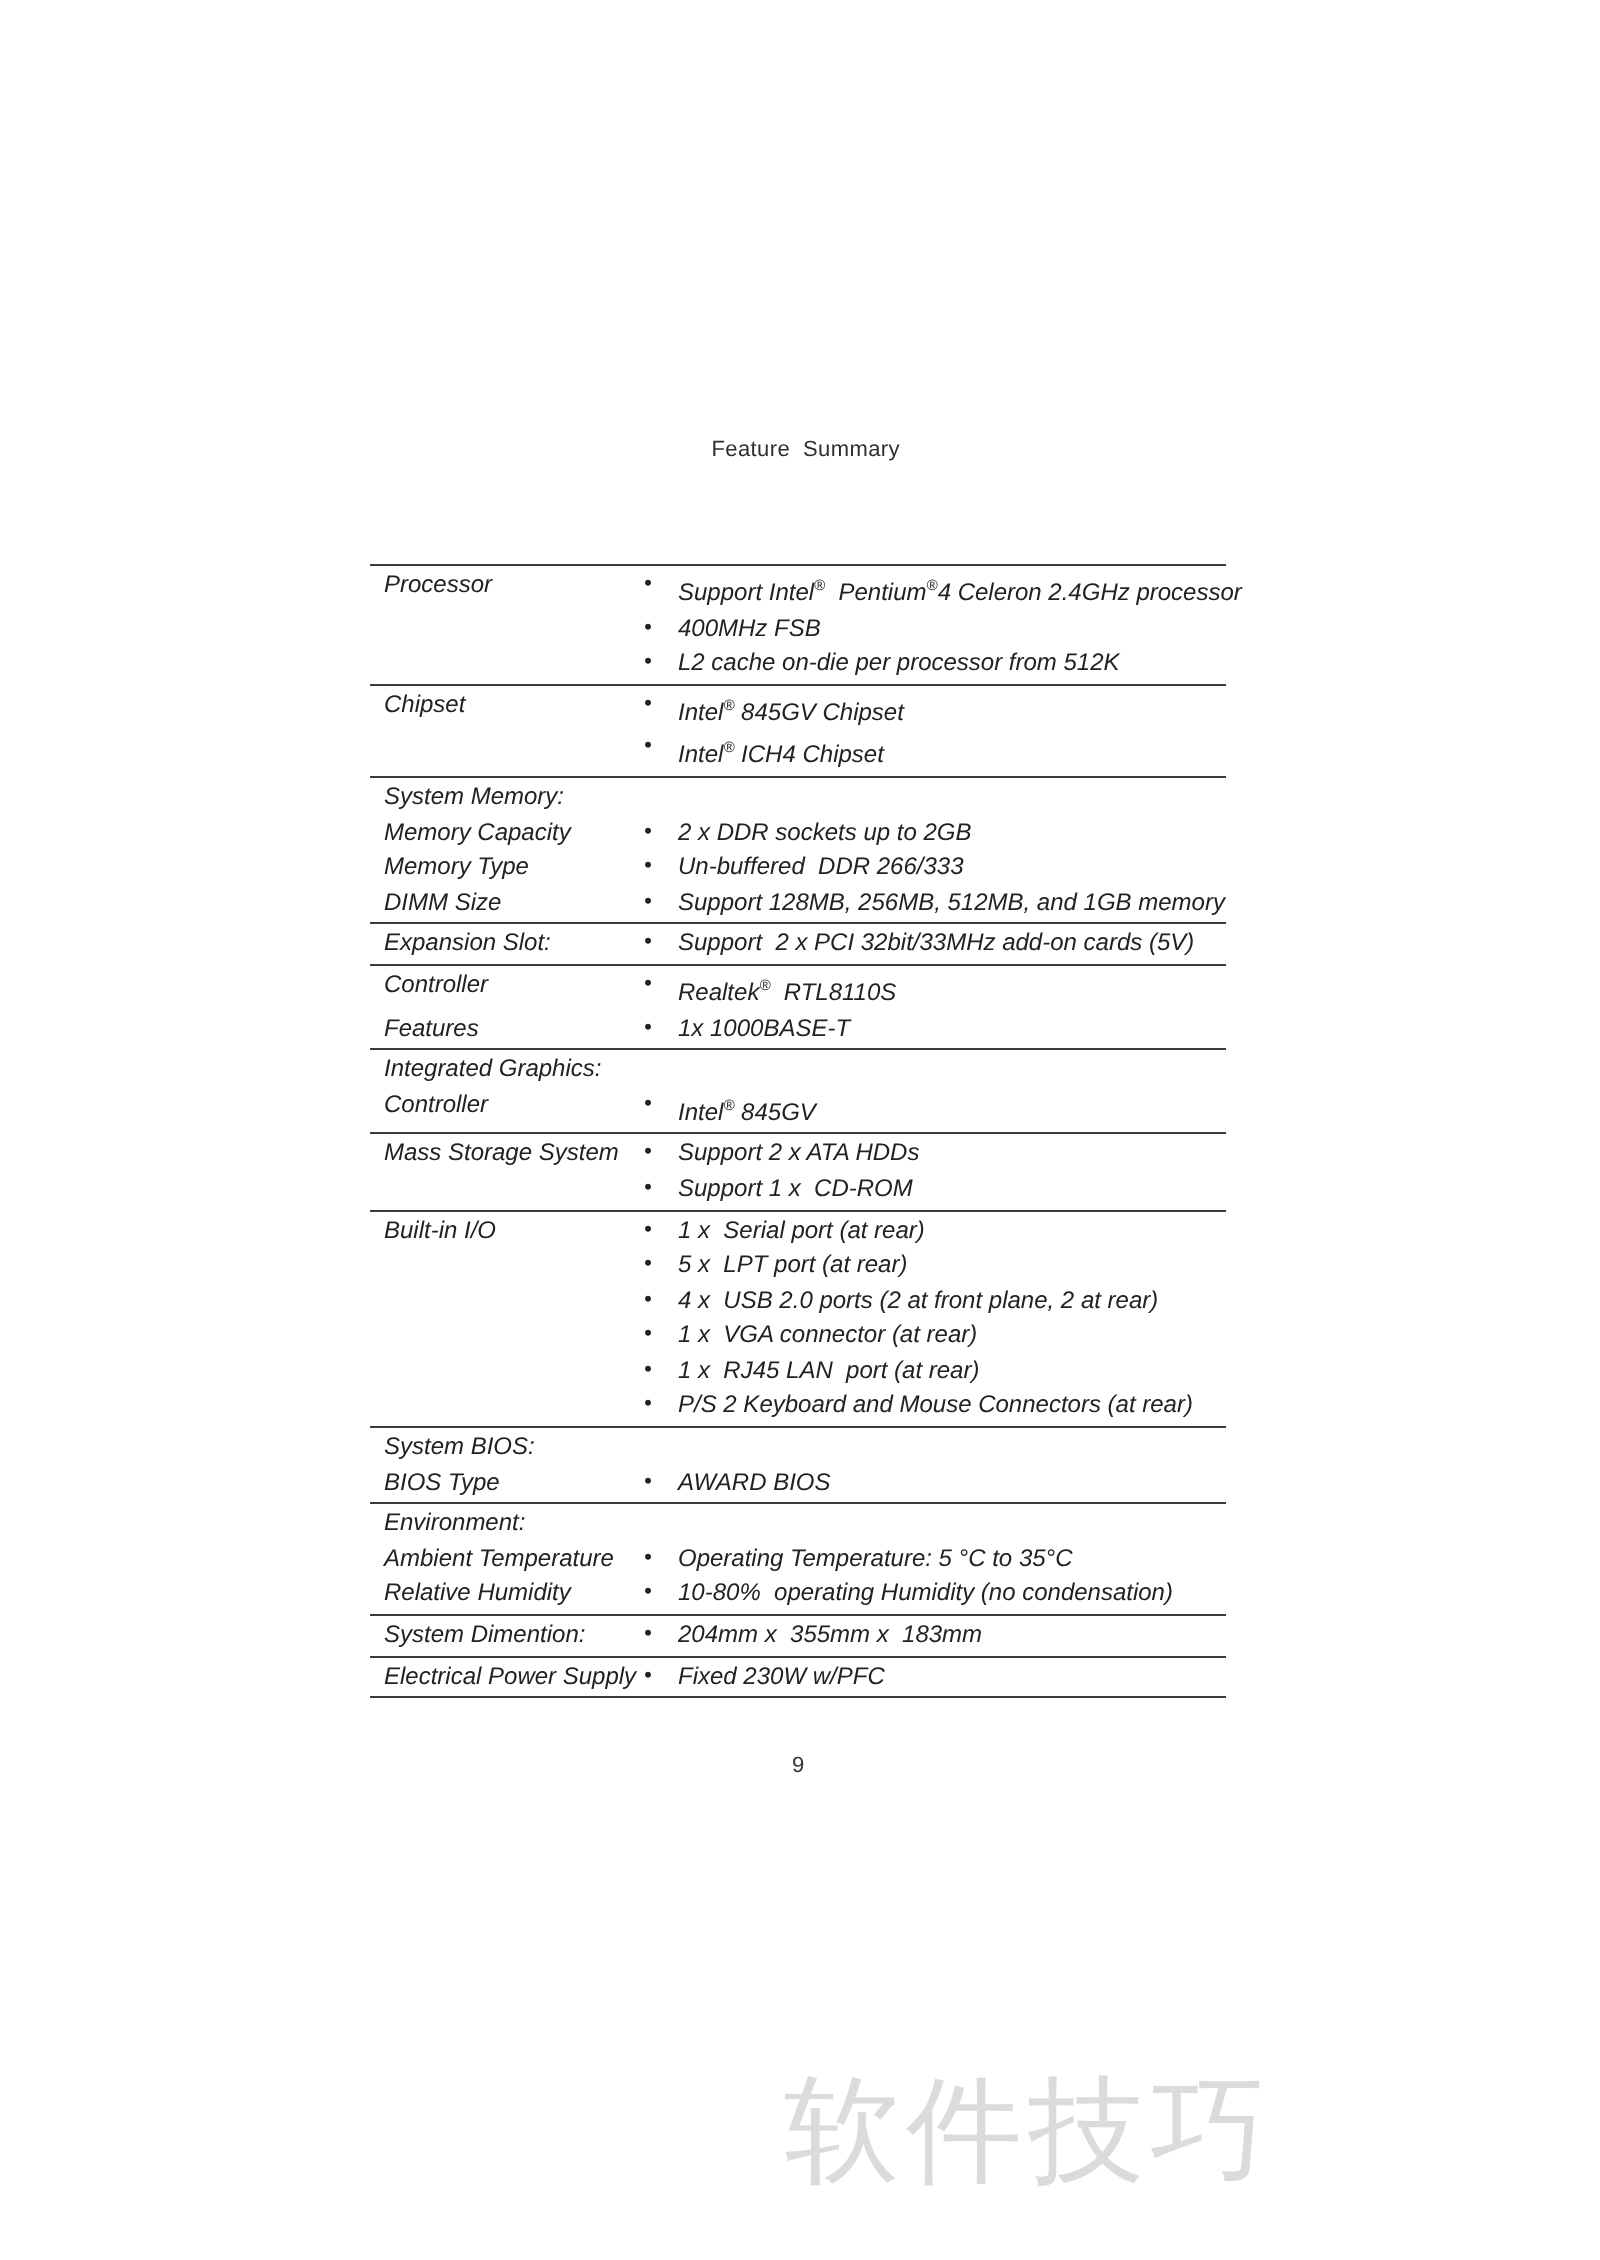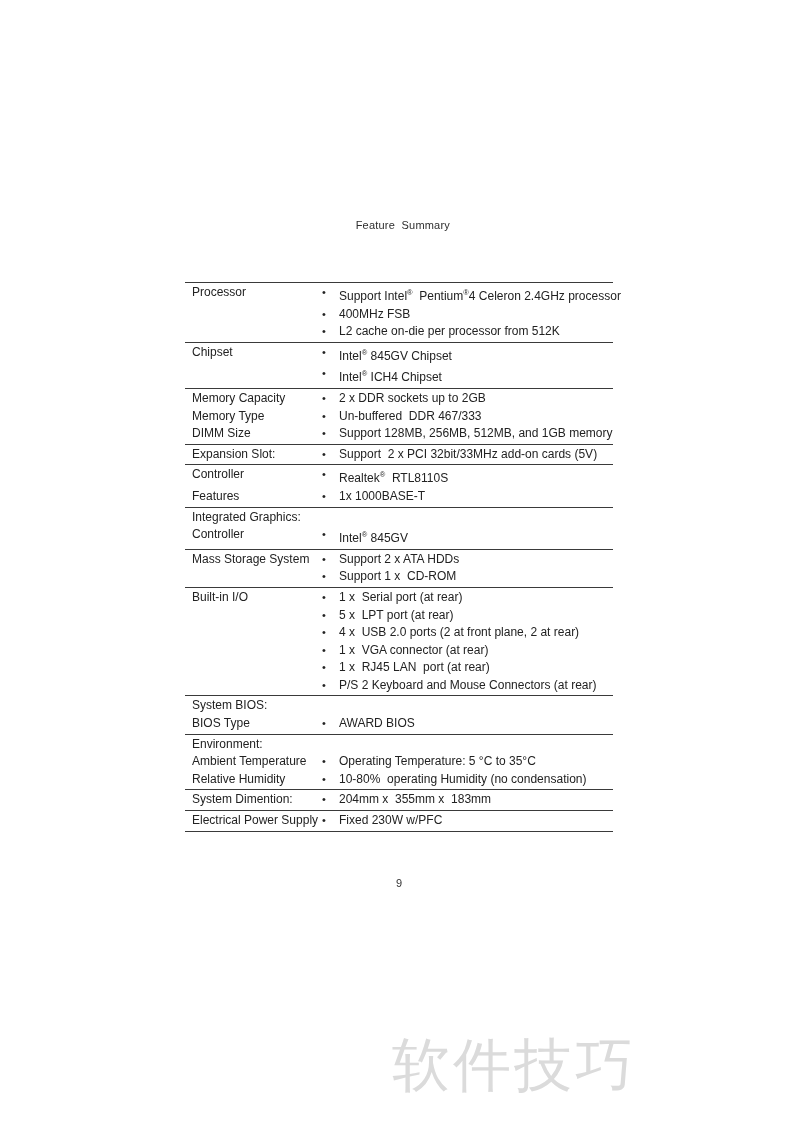--- a/index.html
+++ b/index.html
@@ -16,21 +16,21 @@
     position:absolute; left:185px; top:243px; width:428px; height:29px;
     background:#060606; border:1px solid #8f8f8f;
     color:#ffffff; font-size:20px; line-height:26px; padding-left:6px;
     white-space:pre; letter-spacing:0.2px;
   }
   .spec-table {
     position:absolute; left:185px; top:282px; width:428px;
     border-bottom:1.5px solid #3a3a3a;
   }
   .section { border-top:1.5px solid #3a3a3a; padding:1px 0; }
-  .row { display:flex; align-items:flex-start; }
+  .row { display:flex; align-items:flex-start;font-style:italic; }
   .label {
     width:137px; flex-shrink:0; padding-left:7px;
     font-size:12px; line-height:17.6px; white-space:pre; color:#222;
   }
   .bullets { flex:1; }
   .bullet-line { display:flex; font-size:12px; line-height:17.6px; color:#222; }
   .dot { width:17px; flex-shrink:0; font-size:11px; }
   .bullet-text { white-space:pre; }
   .bullet-text sup, .label sup { font-size:7.5px; vertical-align:5px; }
   .page-number {
@@ -82,34 +82,38 @@
             </div>
             <div class="bullet-line">
               <span class="dot">•</span>
               <span class="bullet-text">Intel<sup>®</sup> ICH4 Chipset</span>
             </div>
           </div>
         </div>
       </div>
       <div class="section">
         <div class="row">
+          <div class="label">System Memory:</div>
+          <div class="bullets"></div>
+        </div>
+        <div class="row">
           <div class="label">Memory Capacity</div>
           <div class="bullets">
             <div class="bullet-line">
               <span class="dot">•</span>
               <span class="bullet-text">2 x DDR sockets up to 2GB</span>
             </div>
           </div>
         </div>
         <div class="row">
           <div class="label">Memory Type</div>
           <div class="bullets">
             <div class="bullet-line">
               <span class="dot">•</span>
-              <span class="bullet-text">Un-buffered  DDR 467/333</span>
+              <span class="bullet-text">Un-buffered  DDR 266/333</span>
             </div>
           </div>
         </div>
         <div class="row">
           <div class="label">DIMM Size</div>
           <div class="bullets">
             <div class="bullet-line">
               <span class="dot">•</span>
               <span class="bullet-text">Support 128MB, 256MB, 512MB, and 1GB memory</span>
             </div>

